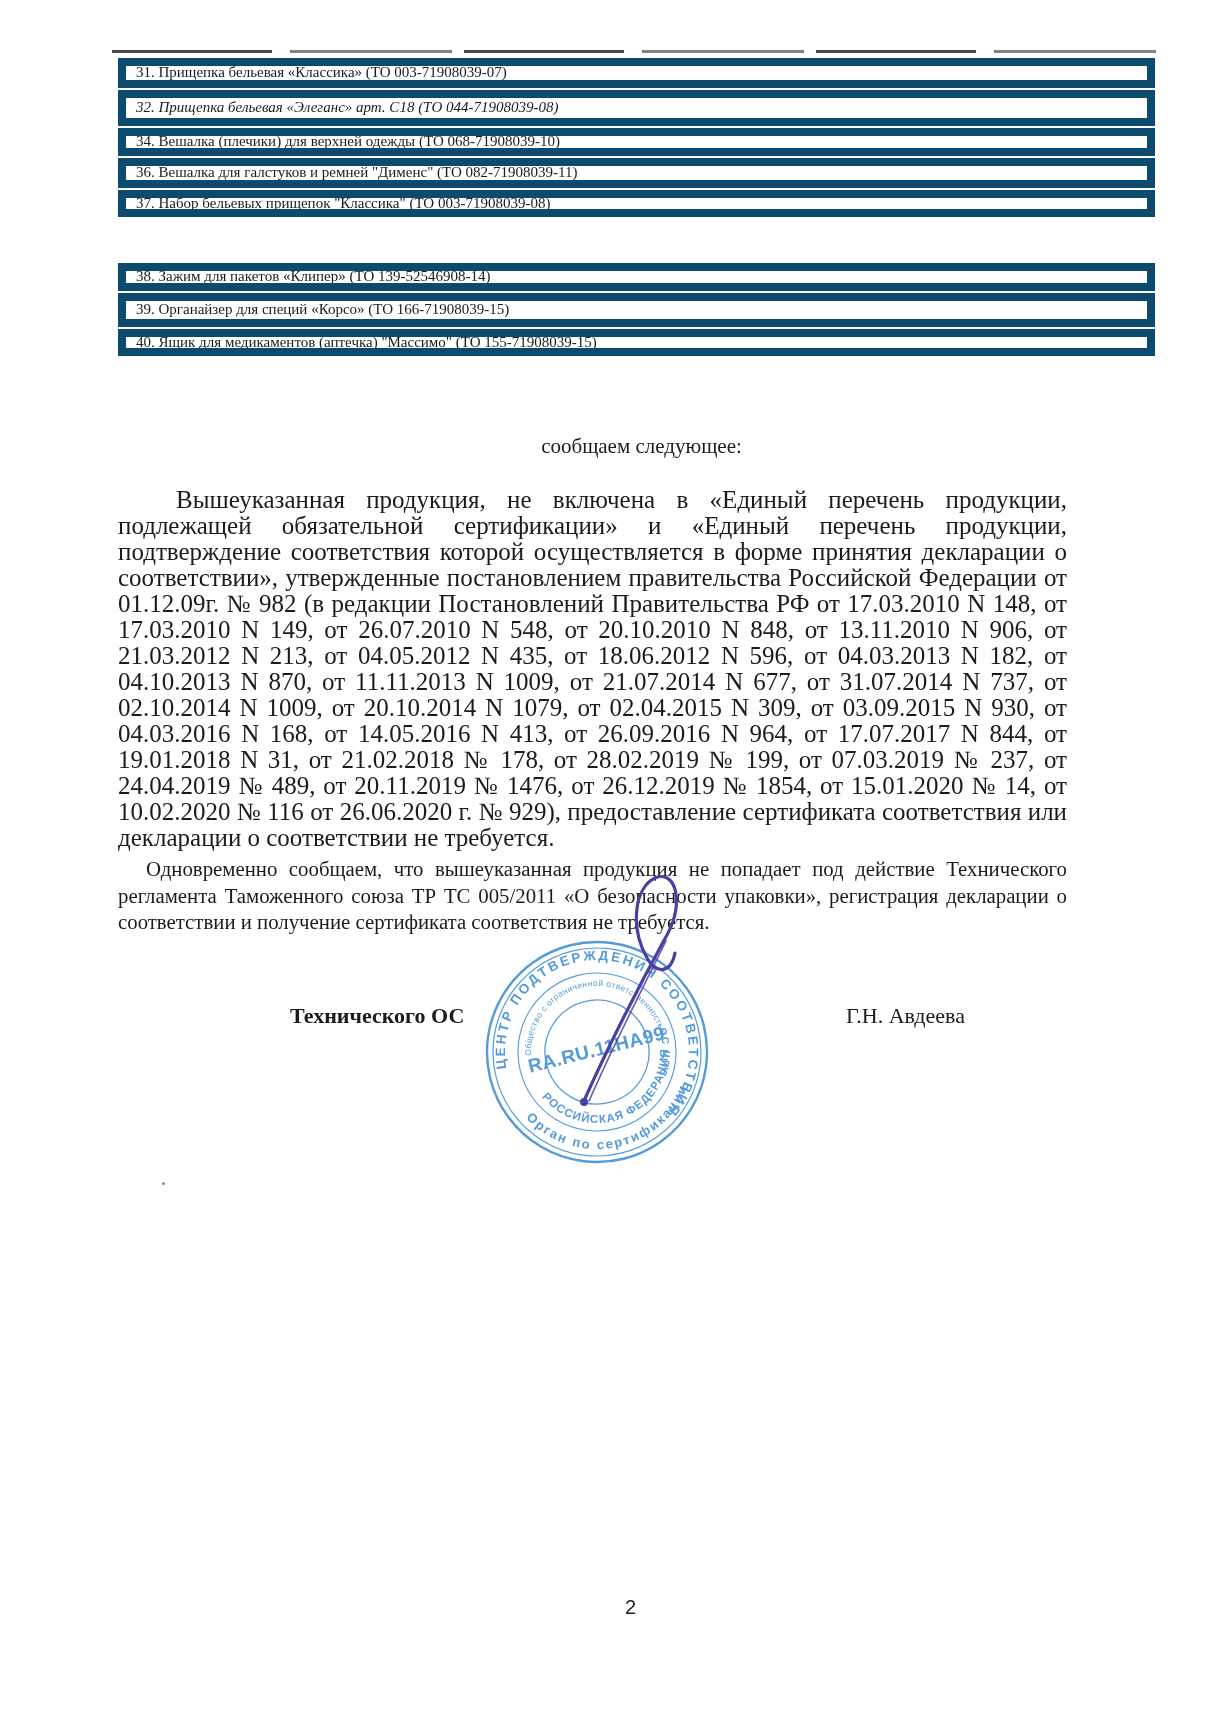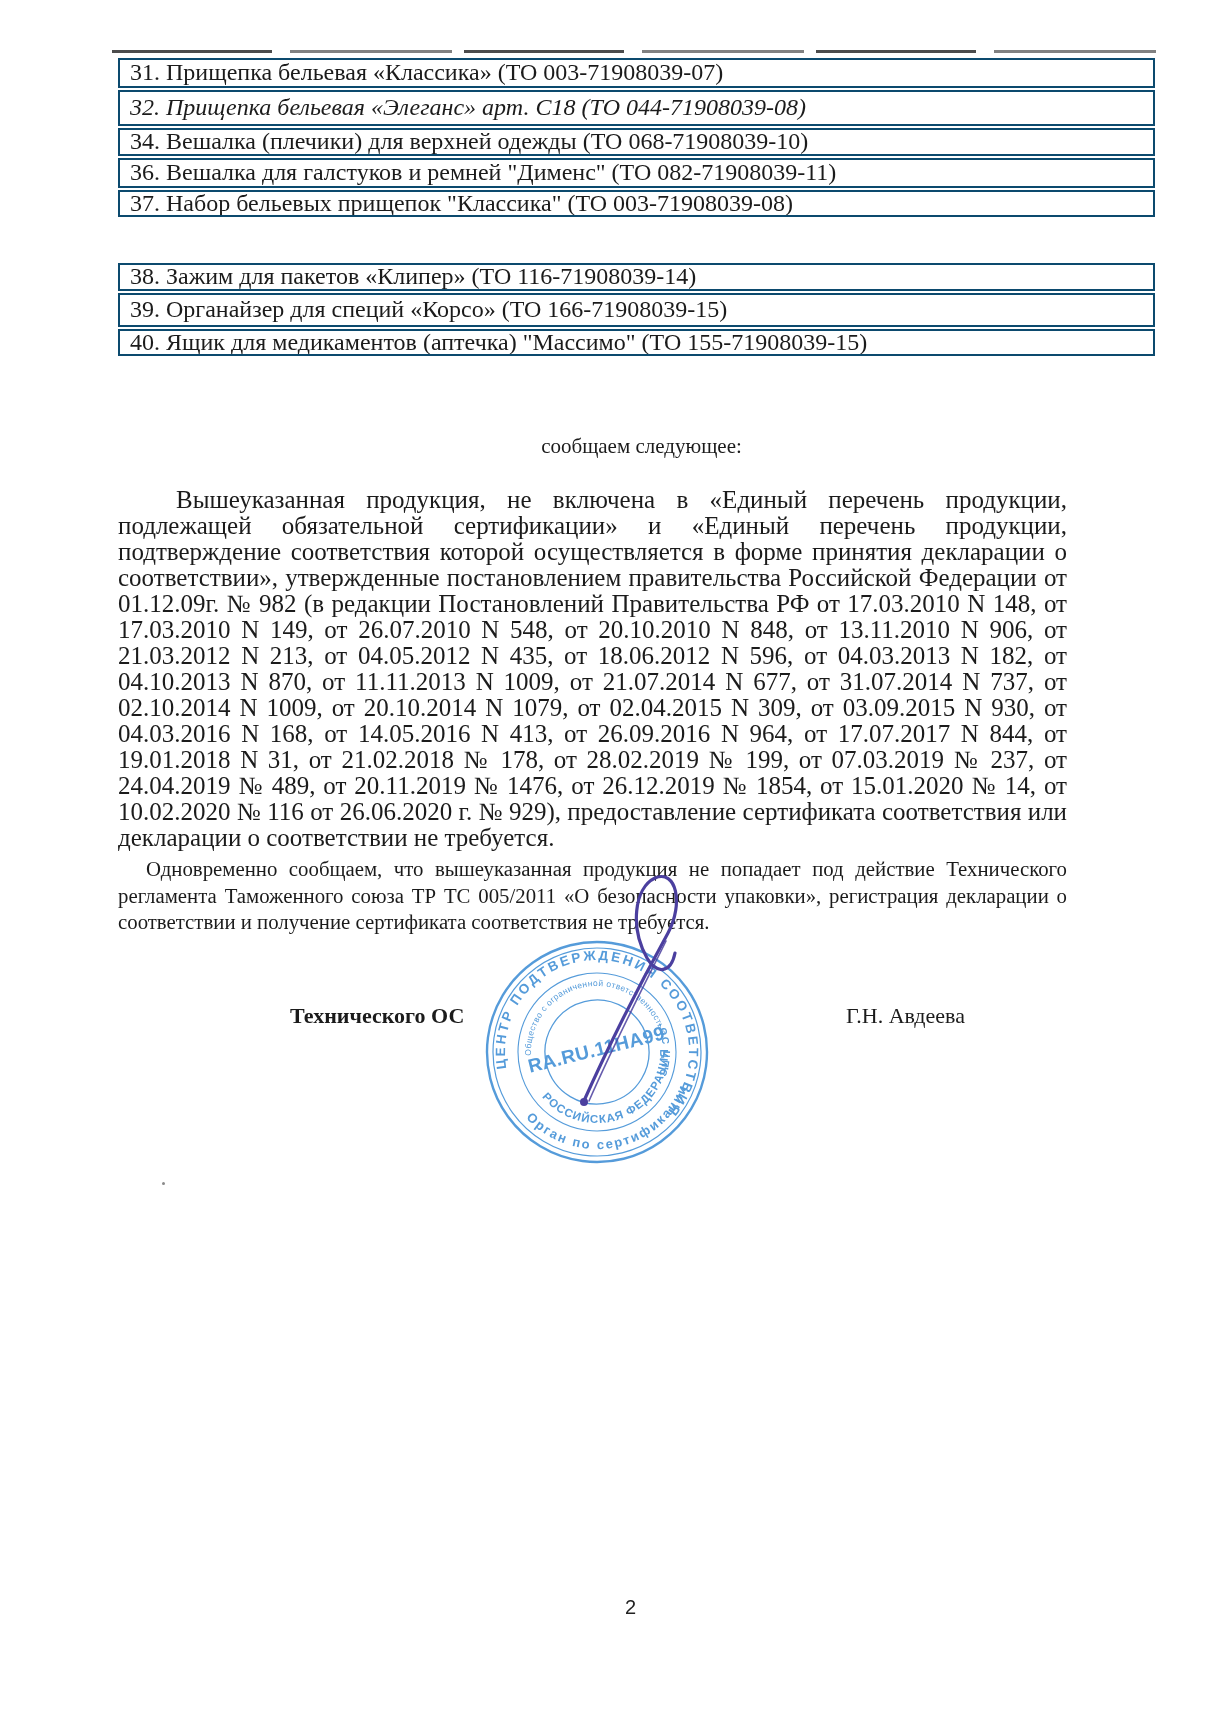--- a/index.html
+++ b/index.html
@@ -16,25 +16,25 @@
   .artifact-top {
     position: absolute; left: 112px; top: 50px; width: 1046px; height: 3px;
     background: repeating-linear-gradient(90deg,
       rgba(45,45,45,.85) 0 160px, rgba(45,45,45,0) 160px 178px,
       rgba(45,45,45,.6) 178px 340px, rgba(45,45,45,0) 340px 352px);
   }
 
   .tbl { position: absolute; left: 118px; top: 58px; width: 1037px; }
   .tbl .row {
     box-sizing: border-box;
-    border: 2px solid #0c4a6e;
+    border: 8px solid #0c4a6e;
     margin-bottom: 2px;
     display: flex; align-items: center;
     padding: 1px 8px 2px 10px;
-    font-size: 24px;
+    font-size: 15px;
     white-space: nowrap; overflow: hidden;
   }
   .tbl .row:nth-child(1)  { height: 30px; }
   .tbl .row:nth-child(2)  { height: 36px; font-style: italic; }
   .tbl .row:nth-child(3)  { height: 28px; }
   .tbl .row:nth-child(4)  { height: 30px; }
   .tbl .row:nth-child(5)  { height: 27px; }
   .tbl .row:nth-child(6)  { height: 28px; margin-top: 46px; }
   .tbl .row:nth-child(7)  { height: 34px; }
   .tbl .row:nth-child(8)  { height: 27px; }
@@ -108,21 +108,21 @@
 <div class="page">
 
   <div class="artifact-top"></div>
 
   <div class="tbl">
     <div class="row">31. Прищепка бельевая «Классика» (ТО 003-71908039-07)</div>
     <div class="row">32. Прищепка бельевая «Элеганс» арт. С18 (ТО 044-71908039-08)</div>
     <div class="row">34. Вешалка (плечики) для верхней одежды (ТО 068-71908039-10)</div>
     <div class="row">36. Вешалка для галстуков и ремней "Дименс" (ТО 082-71908039-11)</div>
     <div class="row">37. Набор бельевых прищепок "Классика" (ТО 003-71908039-08)</div>
-    <div class="row">38. Зажим для пакетов «Клипер» (ТО 116-71908039-14)</div>
+    <div class="row">38. Зажим для пакетов «Клипер» (ТО 139-52546908-14)</div>
     <div class="row">39. Органайзер для специй «Корсо» (ТО 166-71908039-15)</div>
     <div class="row">40. Ящик для медикаментов (аптечка) "Массимо" (ТО 155-71908039-15)</div>
   </div>
 
   <div class="heading">сообщаем следующее:</div>
 
   <div class="para1">Вышеуказанная продукция, не включена в «Единый перечень продукции, подлежащей обязательной сертификации» и «Единый перечень продукции, подтверждение соответствия которой осуществляется в форме принятия декларации о соответствии», утвержденные постановлением правительства Российской Федерации от 01.12.09г. № 982 (в редакции Постановлений Правительства РФ от 17.03.2010 N 148, от 17.03.2010 N 149, от 26.07.2010 N 548, от 20.10.2010 N 848, от 13.11.2010 N 906, от 21.03.2012 N 213, от 04.05.2012 N 435, от 18.06.2012 N 596, от 04.03.2013 N 182, от 04.10.2013 N 870, от 11.11.2013 N 1009, от 21.07.2014 N 677, от 31.07.2014 N 737, от 02.10.2014 N 1009, от 20.10.2014 N 1079, от 02.04.2015 N 309, от 03.09.2015 N 930, от 04.03.2016 N 168, от 14.05.2016 N 413, от 26.09.2016 N 964, от 17.07.2017 N 844, от 19.01.2018 N 31, от 21.02.2018 № 178, от 28.02.2019 № 199, от 07.03.2019 № 237, от 24.04.2019 № 489, от 20.11.2019 № 1476, от 26.12.2019 № 1854, от 15.01.2020 № 14, от 10.02.2020 № 116 от 26.06.2020 г. № 929), предоставление сертификата соответствия или декларации о соответствии не требуется.</div>
 
   <div class="para2">Одновременно сообщаем, что вышеуказанная продукция не попадает под действие Технического регламента Таможенного союза ТР ТС 005/2011 «О безопасности упаковки», регистрация декларации о соответствии и получение сертификата соответствия не требуется.</div>
 

